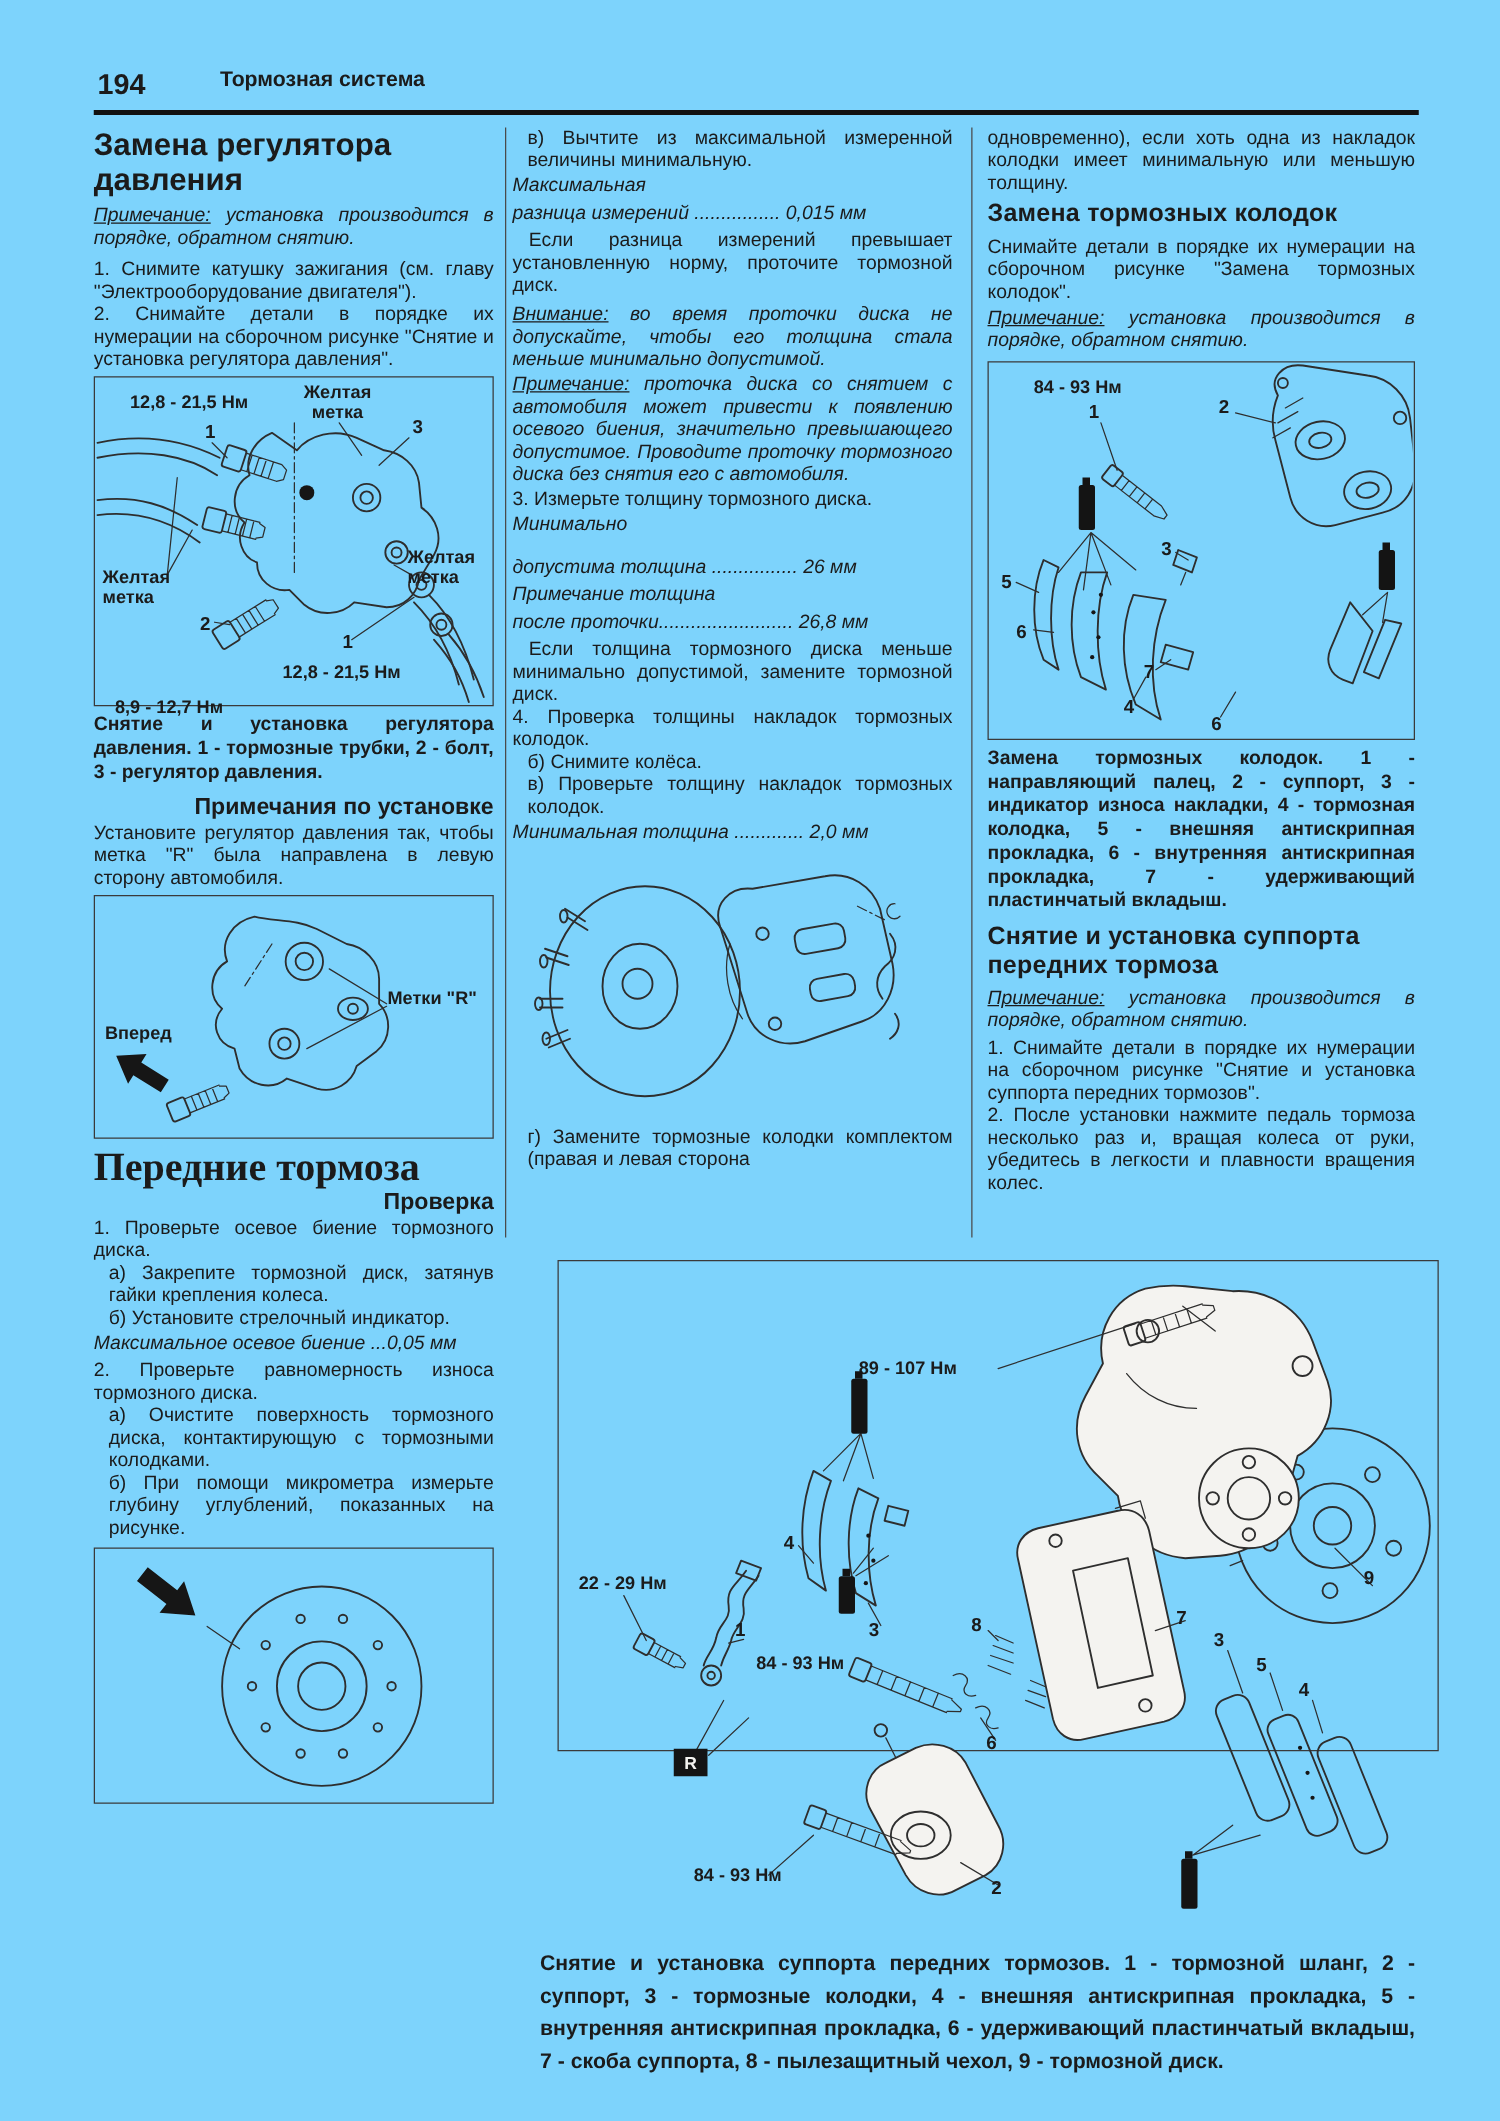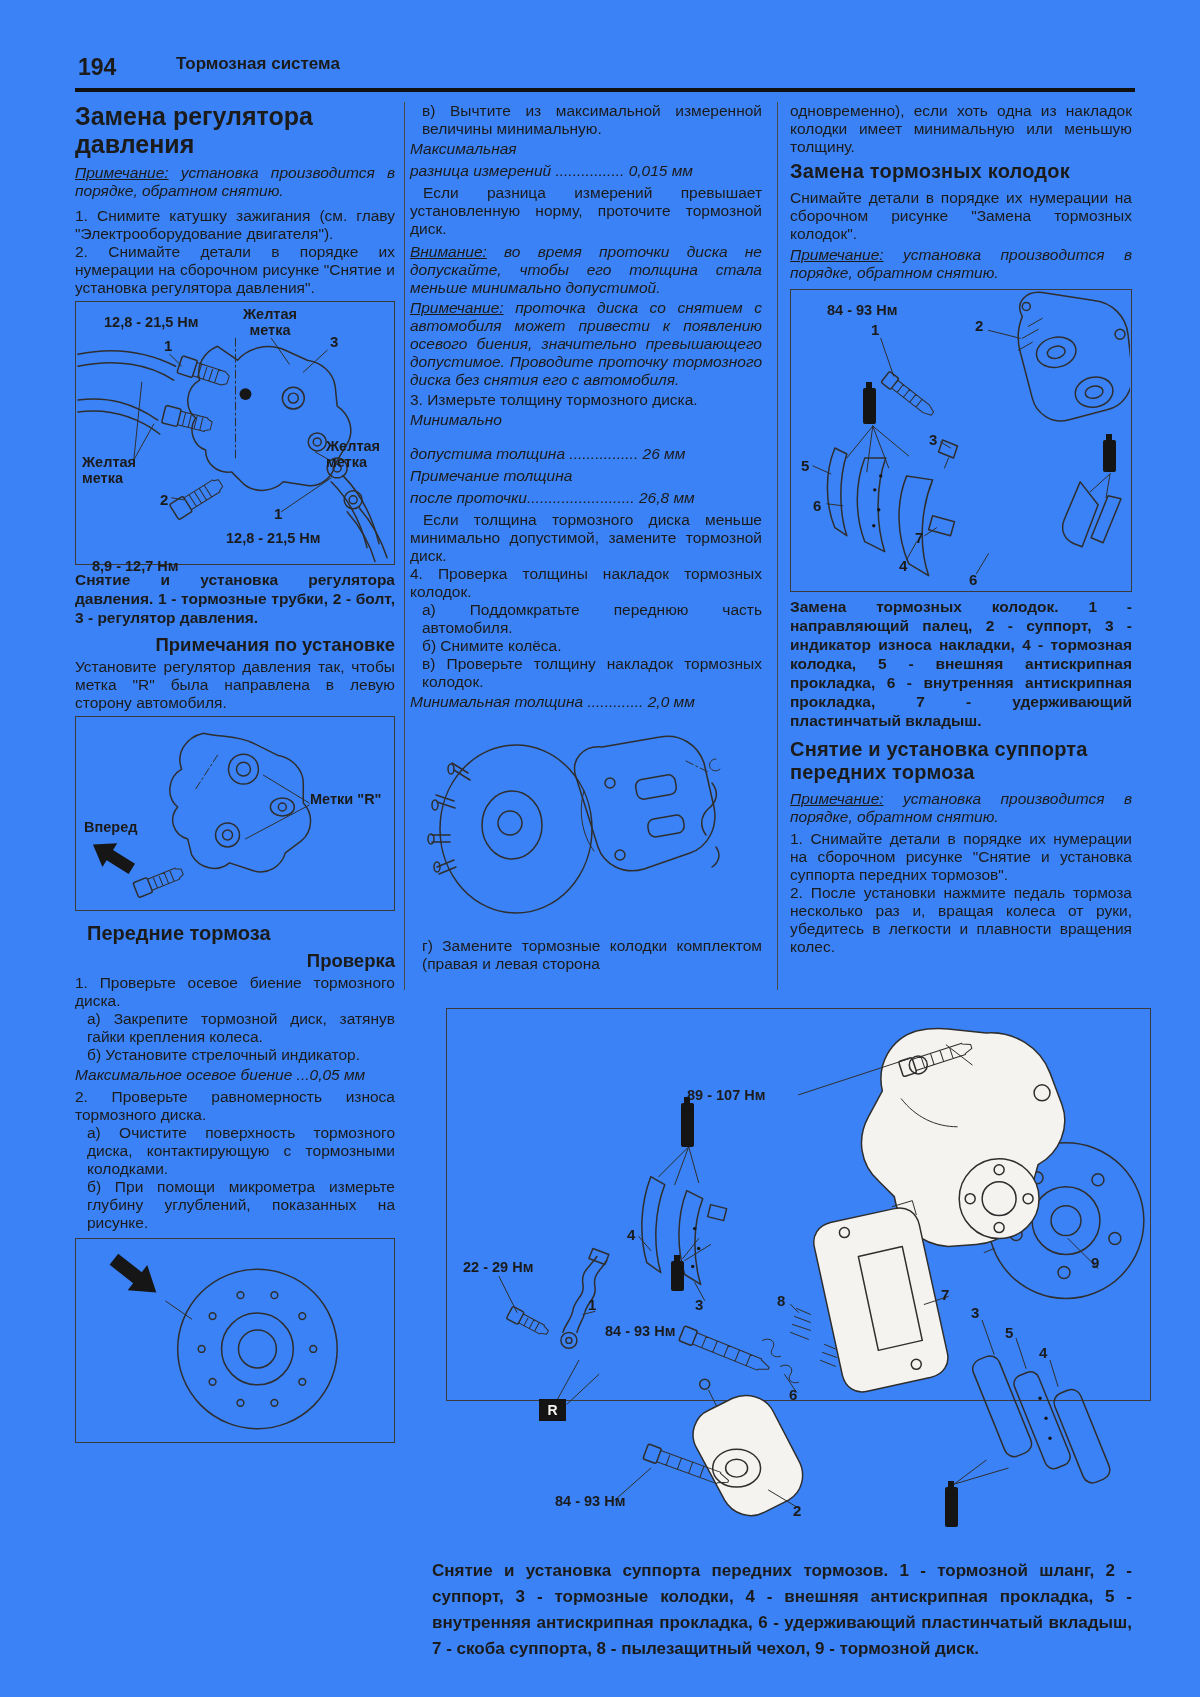--- a/index.html
+++ b/index.html
@@ -1,35 +1,35 @@
 <!DOCTYPE html>
 <html><head>
 <meta charset="utf-8">
 <style>
   html,body{margin:0;padding:0;background:#eceae6;}
-  .page{position:relative;width:1200px;height:1697px;background:#3b82f6;color:#1b1b1b;
+  .page{position:relative;width:1200px;height:1697px;background:#7dd3fc;color:#1b1b1b;
         font-family:"Liberation Sans", sans-serif;overflow:hidden;}
   
   .pagenum{position:absolute;left:78px;top:54px;font-size:23px;font-weight:bold;}
   .ptitle{position:absolute;left:176px;top:54px;width:580px;text-align:left;font-size:17px;font-weight:bold;}
   .rule{position:absolute;left:75px;top:88px;width:1060px;height:4px;background:#111;}
   .vdiv{position:absolute;width:1px;background:#4a4a4a;top:102px;height:888px;}
   
   .col{position:absolute;top:102px;font-size:15.5px;line-height:18px;}
   .cleft{left:75px;width:320px;}
   .cmid{left:410px;width:352px;}
   .cright{left:790px;width:342px;}
   p{margin:0;text-align:justify;}
   .ind{padding-left:12px;}
   .fi{text-indent:13px;}
   .spec{font-style:italic;margin:2px 0 4px;text-align:left;}
   .note{font-style:italic;margin:3px 0 7px;text-align:justify;}
   .u{text-decoration:underline;}
   .h1{font-size:25px;line-height:28px;font-weight:bold;margin:0 0 6px;text-align:left;}
-  .h1b{font-size:20px;line-height:28px;font-weight:bold;margin:8px 12px 4px;text-align:left;}
+  .h1b{font-size:32px;line-height:28px;font-weight:bold;margin:8px 0 4px;text-align:left;font-family:Liberation Serif, serif;}
   .h2{font-size:18.5px;line-height:20px;font-weight:bold;margin:2px 0 3px;text-align:right;}
   .hr2{font-size:20px;line-height:23px;font-weight:bold;margin:4px 0 6px;letter-spacing:.2px;text-align:left;}
   .cap{font-weight:bold;margin:5px 0 8px;text-align:justify;line-height:19px;}
   .figbox{position:relative;border:1.5px solid #3a3a3a;margin:2px 0;background:transparent;}
   .figplain{position:relative;margin:8px 0 6px 14px;}
   .fl{position:absolute;font-weight:bold;font-size:14.5px;line-height:16px;white-space:nowrap;}
   .flw{white-space:normal;text-align:center;}
   .fn{position:absolute;font-weight:bold;font-size:15px;line-height:16px;}
   svg{display:block;}
   .fig svg *{stroke:#2e2e2e;stroke-width:1.5;fill:none;stroke-linecap:round;stroke-linejoin:round;}
@@ -183,21 +183,20 @@
     <p class="fi">Если разница измерений превышает установленную норму, проточите тормозной диск.</p>
     <p class="note" style="margin-top:5px;margin-bottom:2px;"><span class="u">Внимание:</span> <span>во время проточки диска не допускайте, чтобы его толщина стала меньше минимально допустимой.</span></p>
     <p class="note" style="margin-top:2px;margin-bottom:2px;"><span class="u">Примечание:</span> <span>проточка диска со снятием с автомобиля может привести к появлению осевого биения, значительно превышающего допустимое. Проводите проточку тормозного диска без снятия его с автомобиля.</span></p>
     <p>3. Измерьте толщину тормозного диска.</p>
     <p class="spec">Минимально</p>
     <p class="spec" style="margin-top:16px;">допустима толщина ................ 26 мм</p>
     <p class="spec">Примечание толщина</p>
     <p class="spec" style="margin-top:0;">после проточки......................... 26,8 мм</p>
     <p class="fi">Если толщина тормозного диска меньше минимально допустимой, замените тормозной диск.</p>
     <p>4. Проверка толщины накладок тормозных колодок.</p>
-    <p class="ind">а) Поддомкратьте переднюю часть автомобиля.</p>
     <p class="ind">б) Снимите колёса.</p>
     <p class="ind">в) Проверьте толщину накладок тормозных колодок.</p>
     <p class="spec">Минимальная толщина ............. 2,0 мм</p>
 
     <div class="figplain fig">
       <svg viewBox="0 0 300 212" width="300" height="212">
         <ellipse cx="92" cy="110" rx="76" ry="84"></ellipse>
         <ellipse cx="88" cy="106" rx="30" ry="34"></ellipse>
         <circle cx="86" cy="104" r="12"></circle>
         <g class="thin">

